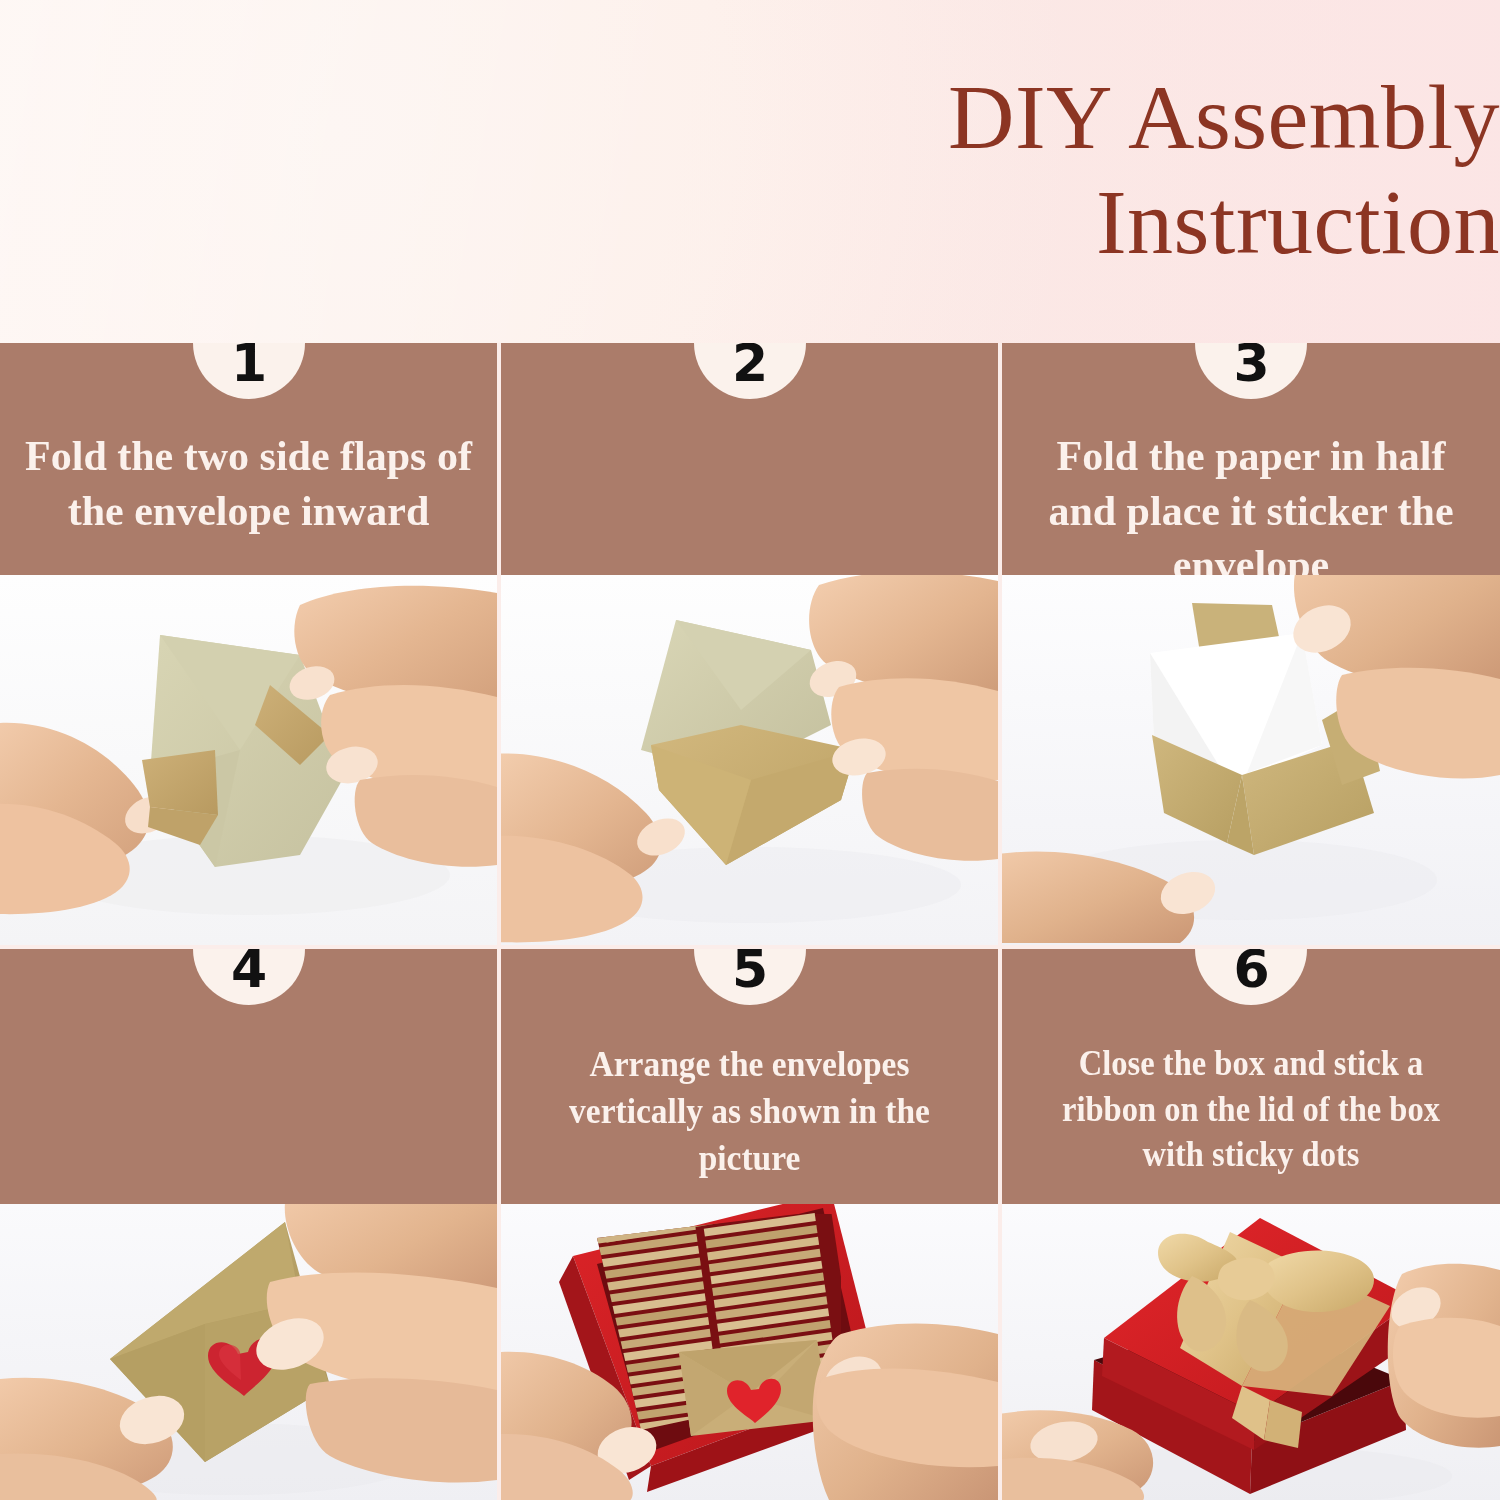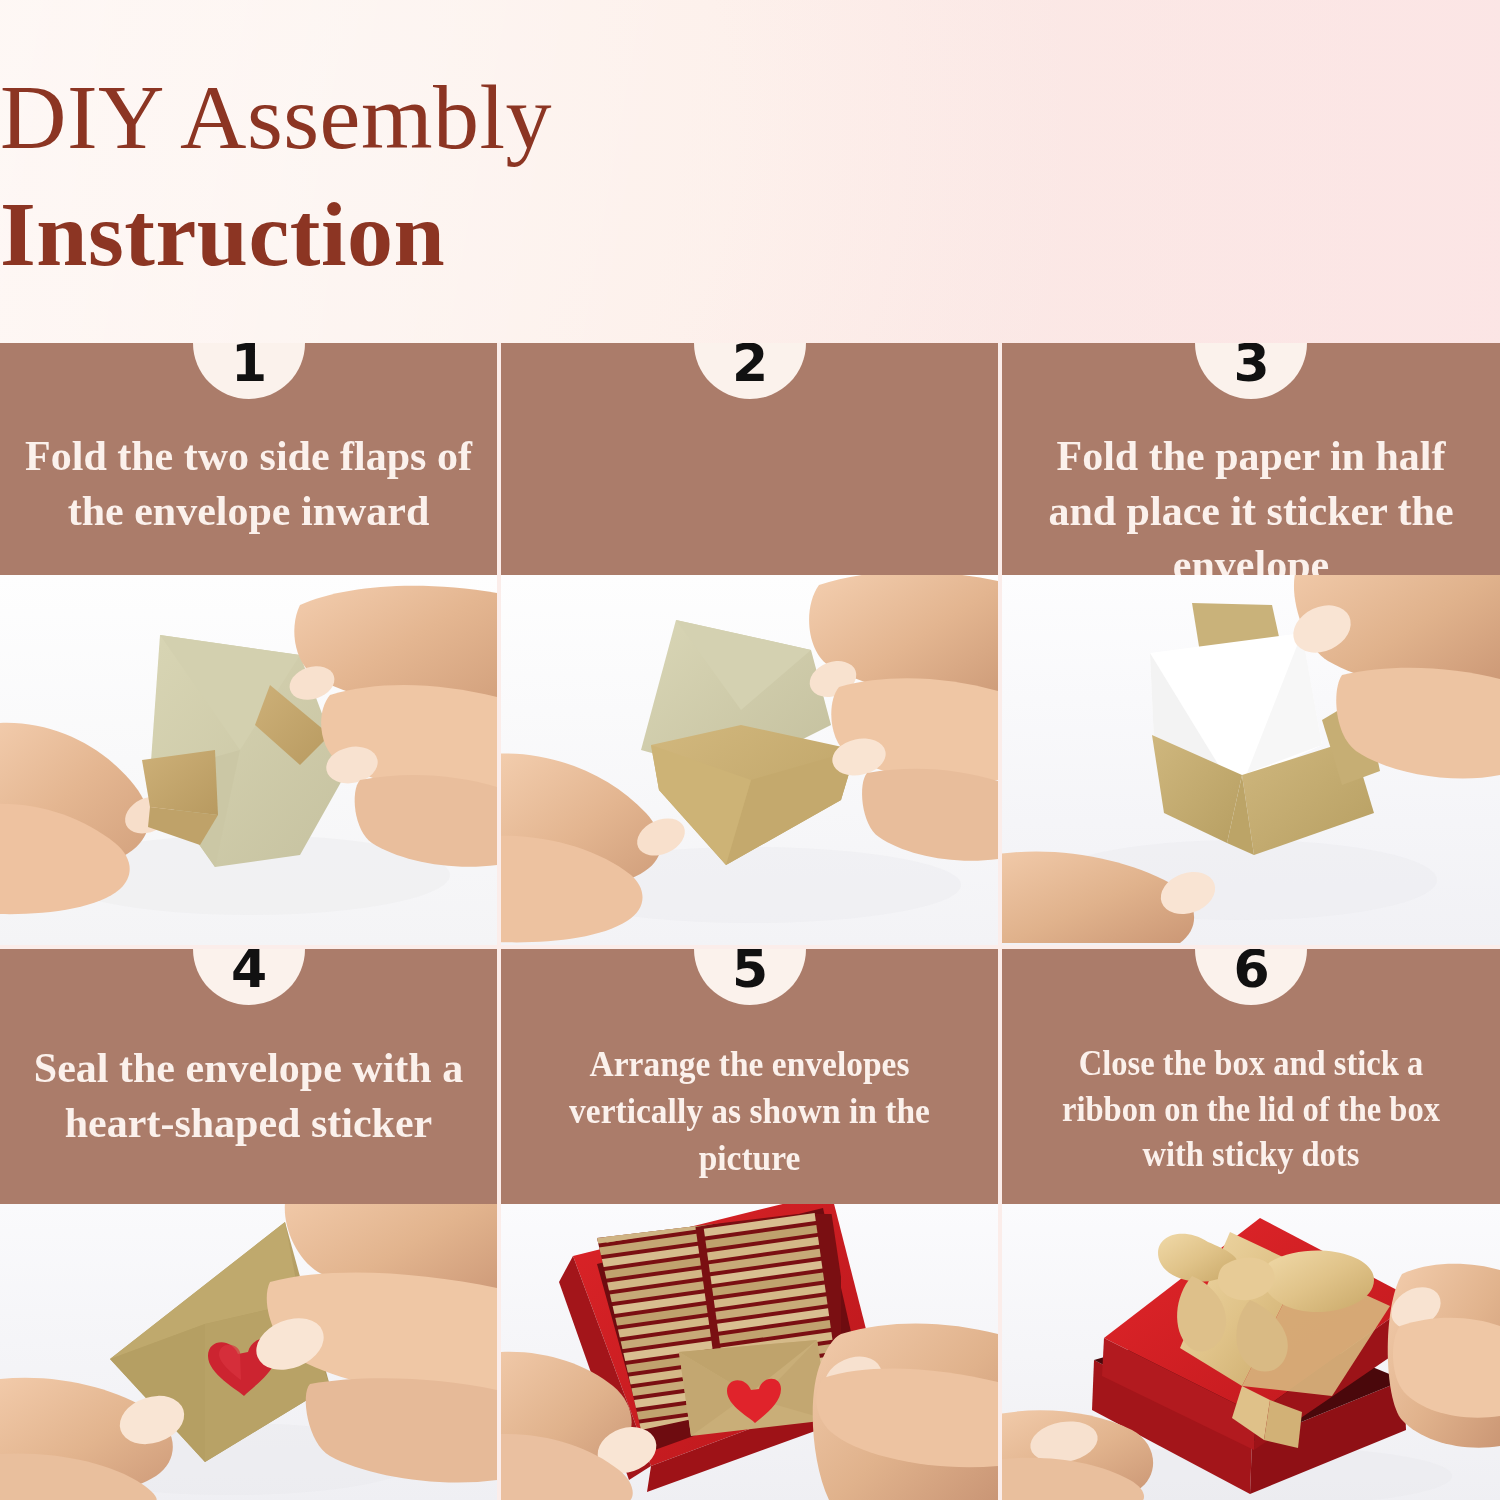--- a/index.html
+++ b/index.html
@@ -15,29 +15,29 @@
     position:absolute;left:0;top:0;width:1500px;height:343px;
     background:
       radial-gradient(circle at 22% 38%, #FDF4F0 0%, #FDF1EC 34%, #FBE9E6 62%, #FBE6E6 100%);
   }
   .header-sheen{
     position:absolute;inset:0;
     background:linear-gradient(100deg, rgba(255,255,255,.45) 0%, rgba(255,255,255,0) 45%, rgba(252,228,228,.55) 100%);
   }
   .title{
     position:absolute;left:0;top:66px;width:1500px;
-    text-align:left;
+    text-align:right;
     color:#8C3523;
     font-family:"Liberation Serif", serif;
     font-size:92px;line-height:1.12;
     letter-spacing:.5px;
     font-weight:400;
   }
   .title .l1,.title .l2{display:block;white-space:nowrap;}
-  .title .l2{margin-top:14px;font-weight:bold;}
+  .title .l2{margin-top:2px;}
 
   
   .grid{
     position:absolute;left:0;top:343px;width:1500px;height:1157px;
     display:grid;
     grid-template-columns:497px 497px 498px;
     grid-template-rows:602px 555px;
     column-gap:4px;row-gap:4px;
     background:#FBEDEA;
   }
@@ -256,21 +256,20 @@
           <path d="M-20 282 C45 268 120 282 168 308 C196 324 200 352 178 368 L-20 368 Z" fill="url(#sk3)"></path>
           <ellipse cx="186" cy="318" rx="28" ry="20" fill="#F9E4D3" transform="rotate(-20 186 318)"></ellipse>
         </svg>
       </div>
     </div>
 
     <div class="cell row2">
       <div class="cap">
         <div class="notch"></div>
         <div class="stepnum">4</div>
-        <div class="captext">Seal the envelope with a heart-shaped sticker</div>
       </div>
       <div class="photo">
         <svg viewBox="0 0 497 300" preserveAspectRatio="xMidYMid slice">
           <defs>
             <linearGradient id="bg4" x1="0" y1="0" x2="0" y2="1">
               <stop offset="0" stop-color="#FAFAFC"></stop>
                 <stop offset="1" stop-color="#EFEFF3"></stop>
             </linearGradient>
             <linearGradient id="sk4" x1="0" y1="0" x2="1" y2="1">
               <stop offset="0" stop-color="#F3CCAC"></stop>

